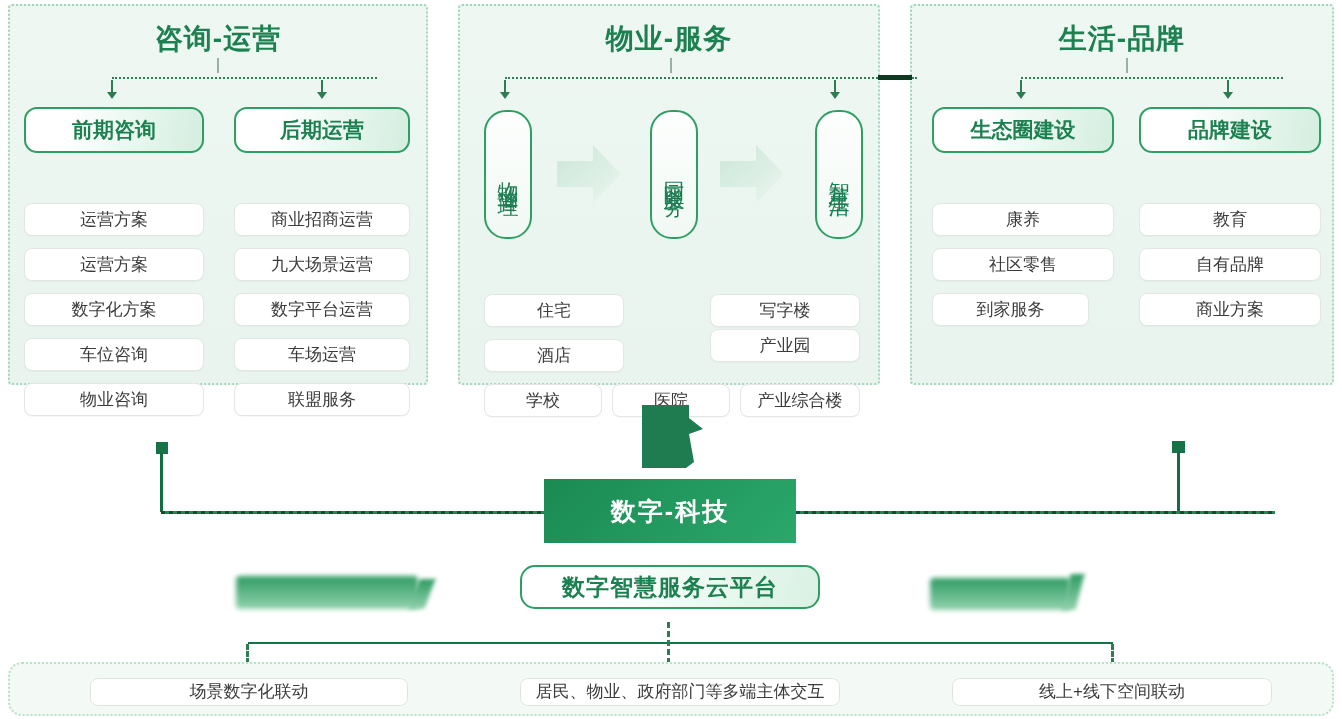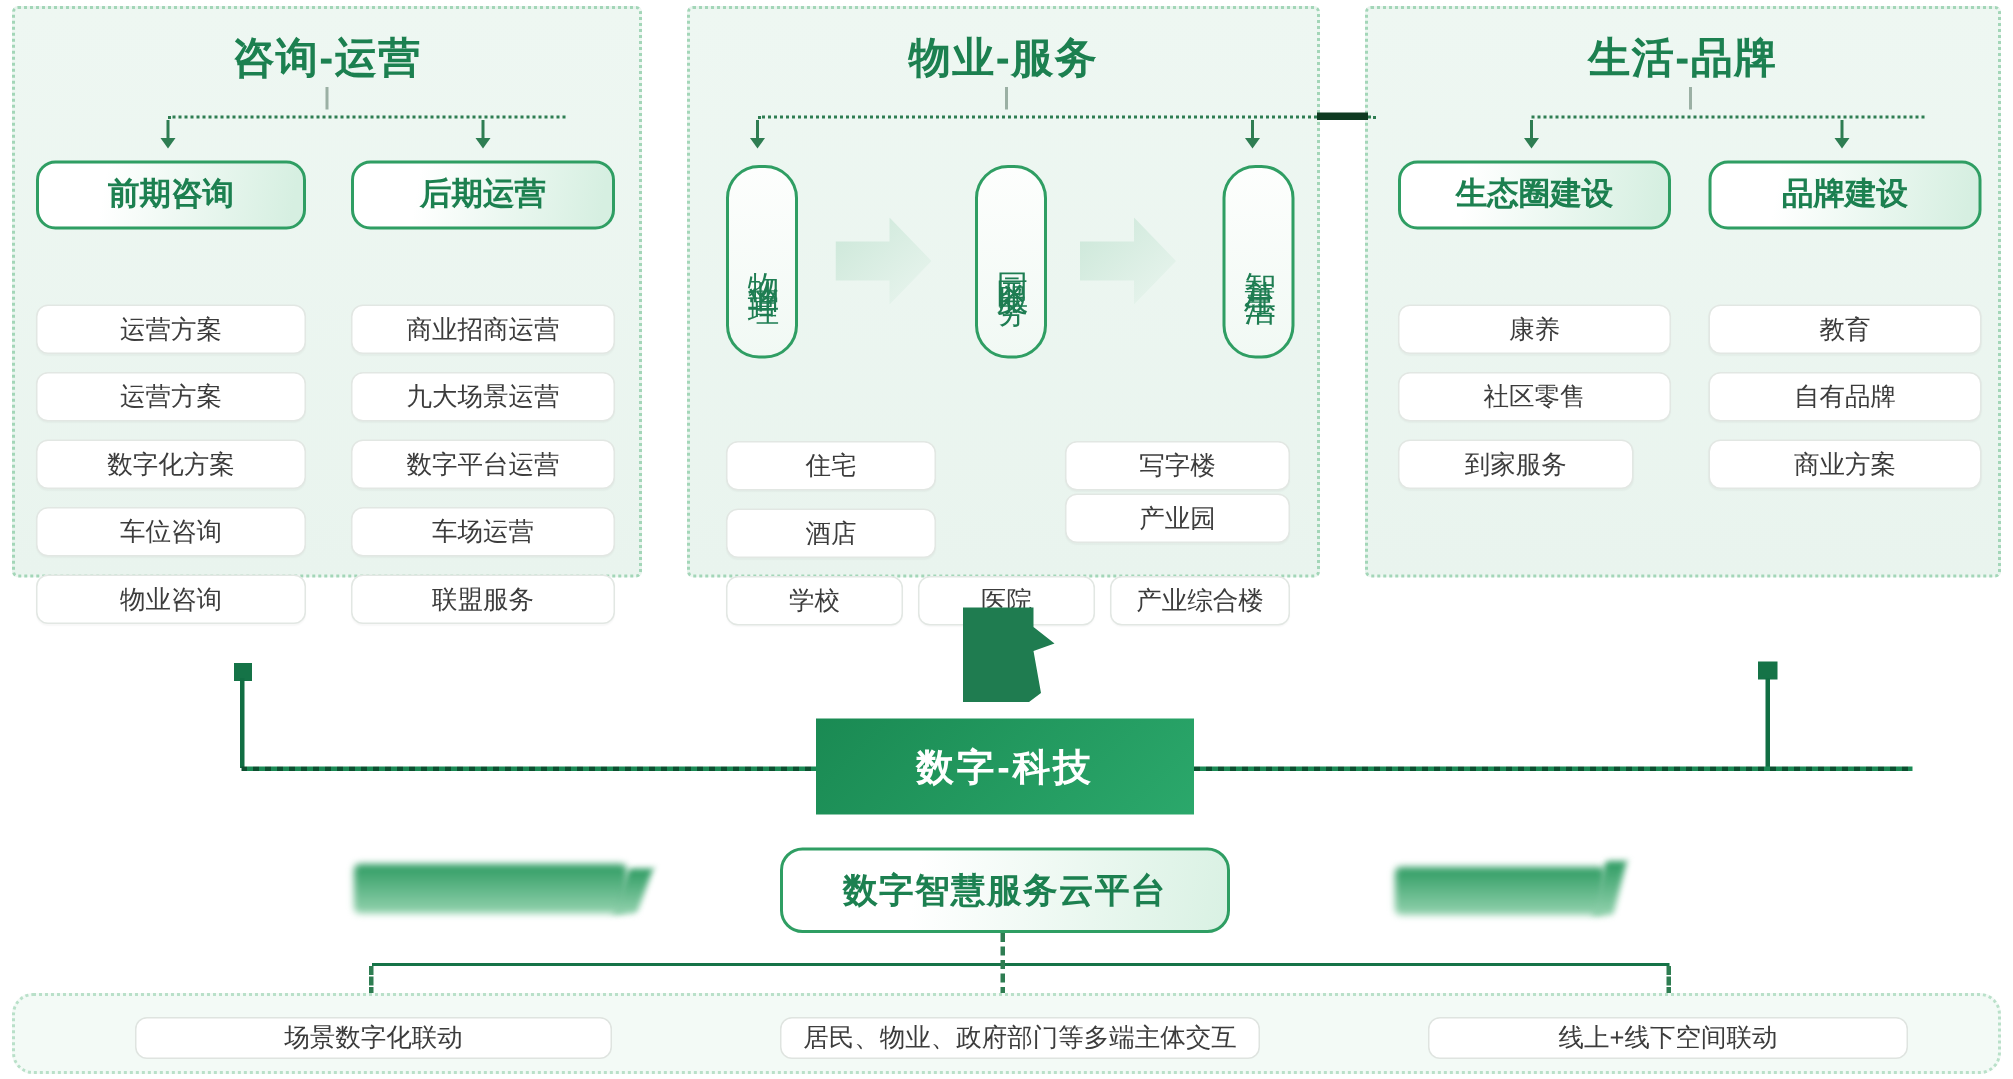--- a/index.html
+++ b/index.html
@@ -60,21 +60,21 @@
     color:#ffffff; font-size:25px; font-weight:bold;
     display:flex; align-items:center; justify-content:center; letter-spacing:2px;
   }
   .busline {
     position:absolute; height:3px;
     background:repeating-linear-gradient(90deg,#0d4f30 0 4px,#1b8a55 4px 8px);
   }
   .busline.v { width:3px; height:60px; background:repeating-linear-gradient(180deg,#116e43 0 100%); }
   .sq { position:absolute; width:12px; height:12px; background:#157347; }
   .platform {
-    position:absolute; left:520px; top:565px; width:300px; height:57px;
+    position:absolute; left:520px; top:565px; width:300px; height:44px;
     box-sizing:border-box; border:2px solid #2f9e63; border-radius:15px;
     background:linear-gradient(100deg,#ffffff 30%,#d9f1e3 100%);
     color:#1c8050; font-size:23px; font-weight:bold;
     display:flex; align-items:center; justify-content:center; letter-spacing:1px;
   }
   .solidline { position:absolute; height:2px; background:#157347; }
   .blob {
     position:absolute; border-radius:4px; filter:blur(2.5px);
     background:linear-gradient(180deg,#2e9b62 0%,#93d2ae 100%);
   }

